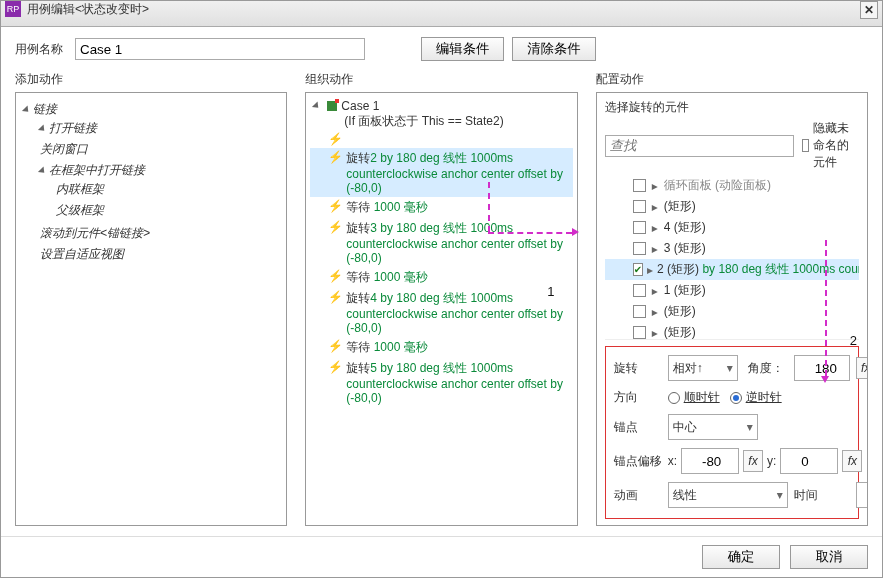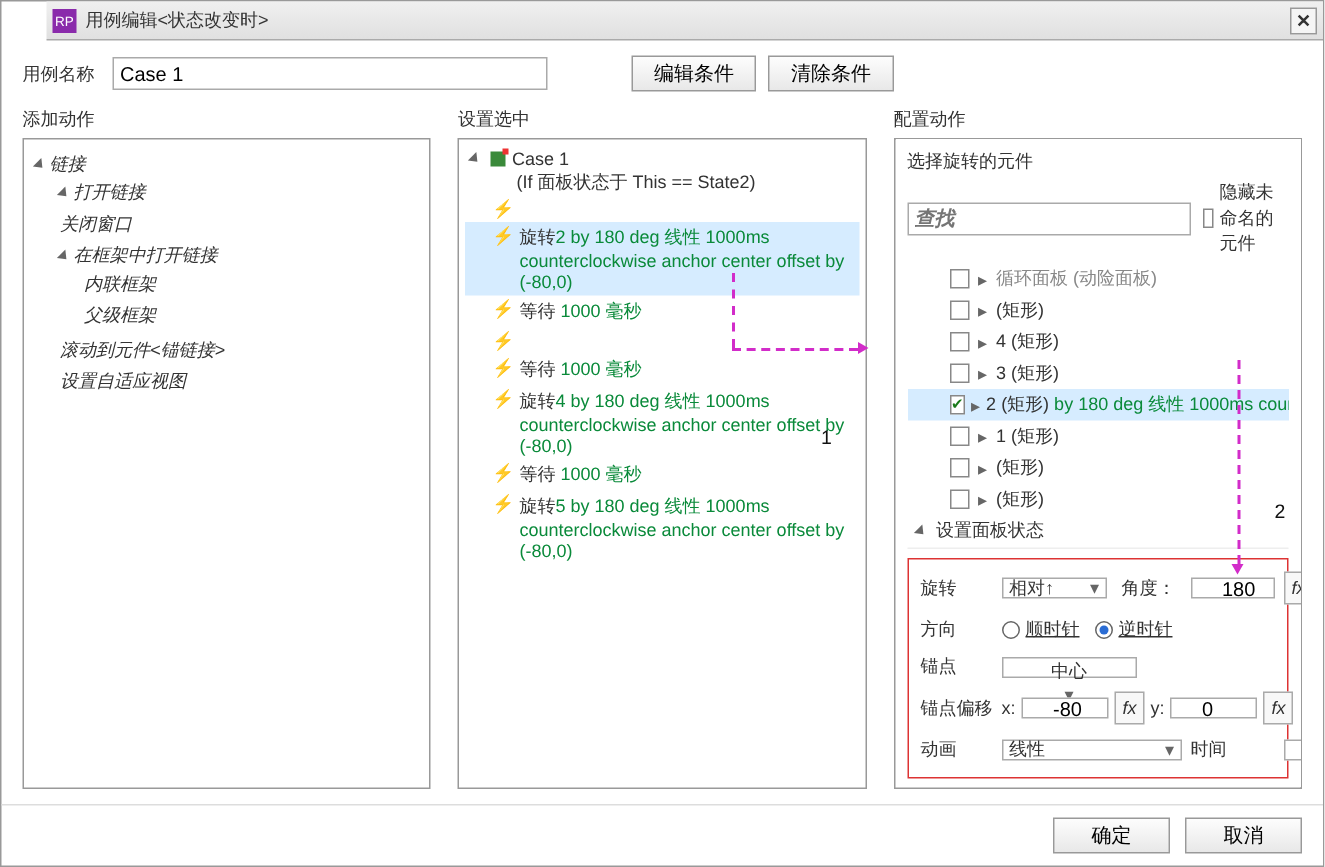--- a/index.html
+++ b/index.html
@@ -1,18 +1,18 @@
 <!DOCTYPE html>
 <html><head>
 <meta charset="utf-8">
 <style>
 * { box-sizing: border-box; margin: 0; padding: 0; }
 body { font-family: "Microsoft YaHei", Arial, sans-serif; font-size: 12px; background: #fff; color: #333; }
 .window { width: 883px; height: 578px; border: 1px solid #999; display: flex; flex-direction: column; position: relative; }
-.titlebar { background: linear-gradient(#f0f0f0,#e0e0e0); height: 26px; display: flex; align-items: center; padding: 12px 4px; border-bottom: 1px solid #aaa; margin-left: 30px; }
+.titlebar { background: linear-gradient(#f0f0f0,#e0e0e0); height: 26px; display: flex; align-items: flex-start; padding: 0 4px; border-bottom: 1px solid #aaa; }
 .titlebar .rp-icon { width: 16px; height: 16px; background: #8a2bab; color: #fff; font-size: 9px; display: flex; align-items: center; justify-content: center; margin-right: 6px; }
 .titlebar .title { flex: 1; }
 .titlebar .close { width: 18px; height: 18px; border: 1px solid #999; display: flex; align-items: center; justify-content: center; font-weight: bold; cursor: pointer; background:#f5f5f5;}
 .toprow { display: flex; align-items: center; padding: 10px 14px; gap: 8px; }
 .toprow label { margin-right: 4px; }
 .toprow input[type=text] { height: 22px; border: 1px solid #aaa; padding: 0 4px; }
 .casename { width: 290px; }
 .btn { height: 24px; border: 1px solid #999; background: linear-gradient(#fdfdfd,#e8e8e8); padding: 0 14px; cursor: pointer; }
 .cols { display: flex; flex: 1; gap: 18px; padding: 0 14px 10px 14px; min-height: 0; }
 .col { flex: 1; display: flex; flex-direction: column; min-width: 0; justify-content: space-between; }
@@ -31,34 +31,34 @@
 .action-item.selected { background: #d6ecff; }
 .action-text { white-space: normal; word-break: break-word; }
 .green { color: #0a8a3a; }
 .widget-list { list-style:none; }
 .widget-item { padding: 2px 2px 2px 28px; display:flex; align-items:center; gap:4px; white-space:nowrap; }
 .widget-item.selected { background: #d6ecff; }
 .cbx { width:13px; height:13px; border:1px solid #888; display:inline-flex; align-items:center; justify-content:center; background:#fff; }
 .cbx.checked::after { content:"✔"; font-size:10px; color:#1a7a1a; line-height:1; }
 .rt { display:inline-block; width:10px; text-align:center; color:#666;}
 .searchrow { display:flex; align-items:center; gap:8px; margin-bottom:4px;}
-.searchrow input { flex:1; height:22px; border:1px solid #aaa; padding:0 4px; color:#888; font-style:italic;font-weight:bold;}
+.searchrow input { flex:1; height:22px; border:1px solid #aaa; padding:0 4px; color:#888; font-style:italic;}
 .hide-unnamed { display:flex; align-items:center; gap:4px;}
 .config-box { border:1px solid #d33; margin-top:6px; padding:8px 8px 10px 8px; display:grid; grid-template-columns:auto auto auto auto auto auto; row-gap:8px; column-gap:6px; align-items:center;}
 .config-box label {white-space:nowrap;}
-.sel, .inp { height:14px; border:1px solid #aaa; background:#fff; padding:0 4px;}
+.sel, .inp { height:26px; border:1px solid #aaa; background:#fff; padding:0 4px;}
 .sel { width:70px; cursor:pointer; display:inline-flex; align-items:center; justify-content:space-between;}
 .sel .dd{color:#666;}
 .inp { width:56px;padding-left:20px;}
 .inpw { width:58px;}
 .fx { width:20px; height:22px; border:1px solid #aaa; background:#f8f8f8; display:inline-flex; align-items:center; justify-content:center; font-style:italic; cursor:pointer;}
 .radio-wrap{display:inline-flex; align-items:center; gap:4px; margin-right:10px;text-decoration:underline;}
 .radio{width:12px;height:12px;border:1px solid #666;border-radius:50%;display:inline-flex;align-items:center;justify-content:center;}
 .radio.sel-r::after{content:"";width:6px;height:6px;border-radius:50%;background:#2a6cd4;}
-.anchor-sel{width:90px;flex-direction:column;}
+.anchor-sel{width:90px;}
 .anim-sel{width:120px;}
 .footer { display:flex; justify-content:flex-end; gap:10px; padding:8px 14px; border-top:1px solid #ddd;}
 .footer .btn{width:78px;}
 .col3 .panel{display:flex;flex-direction:column;padding:6px 8px;}
 .widget-scroll{flex:1;overflow:auto;border-bottom:1px solid #eee;}
 .section-head{padding:2px 2px 2px 6px;display:flex;align-items:center;gap:4px;}
 
 .arrow-v{position:absolute;border-left:2px dashed #d22cc9;}
 .arrow-h{position:absolute;border-top:2px dashed #d22cc9;}
 .arrow-head{position:absolute;width:0;height:0;}
@@ -103,21 +103,21 @@
               </li>
               <li>滚动到元件&lt;锚链接&gt;</li>
               <li>设置自适应视图</li>
             </ul>
           </li>
         </ul>
       </div>
     </div>
 
     <div class="col" style="position:relative;">
-      <div class="col-title">设置选中</div>
+      <div class="col-title">组织动作</div>
       <div class="panel" id="org-panel">
         <div class="case-node" style="padding-left:4px;">
           <span class="tri"></span>
             <span class="flag"></span>
           <span>Case 1</span>
         </div>
         <div style="padding-left:34px;color:#333;">(If 面板状态于 This == State2)</div>
         <div id="actions-container">
             <div class="action-item">
               <span class="bolt">⚡</span>
@@ -125,20 +125,21 @@
             <div class="action-item selected">
               <span class="bolt">⚡</span>
               <span class="action-text">旋转<span class="green">2 by 180 deg 线性 1000ms counterclockwise anchor center offset by (-80,0)</span></span>
             </div>
             <div class="action-item">
               <span class="bolt">⚡</span>
               <span class="action-text">等待 <span class="green">1000 毫秒</span></span>
             </div>
             <div class="action-item">
               <span class="bolt">⚡</span>
+              <span class="action-text">旋转<span class="green">3 by 180 deg 线性 1000ms counterclockwise anchor center offset by (-80,0)</span></span>
             </div>
             <div class="action-item">
               <span class="bolt">⚡</span>
               <span class="action-text">等待 <span class="green">1000 毫秒</span></span>
             </div>
             <div class="action-item">
               <span class="bolt">⚡</span>
               <span class="action-text">旋转<span class="green">4 by 180 deg 线性 1000ms counterclockwise anchor center offset by (-80,0)</span></span>
             </div>
             <div class="action-item">

